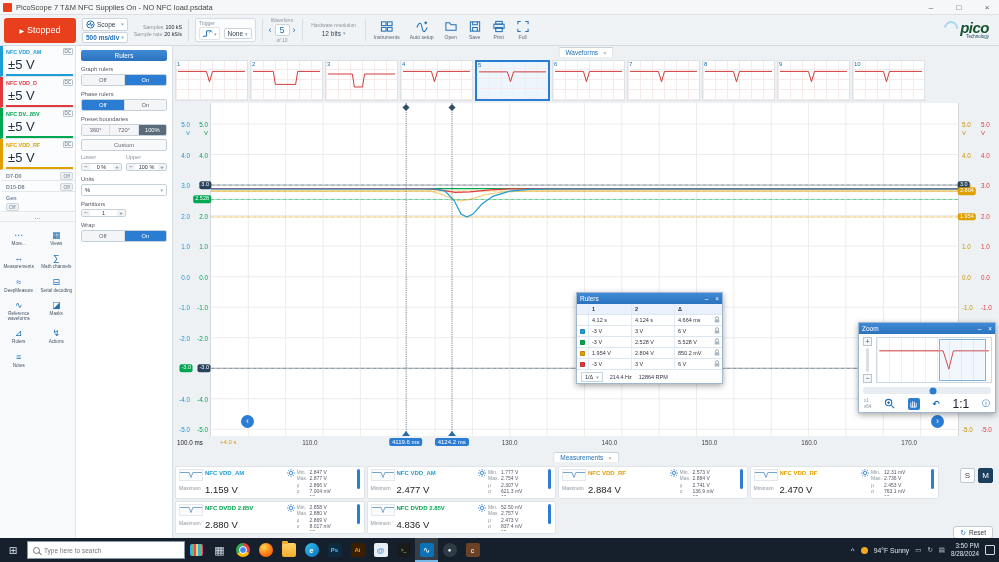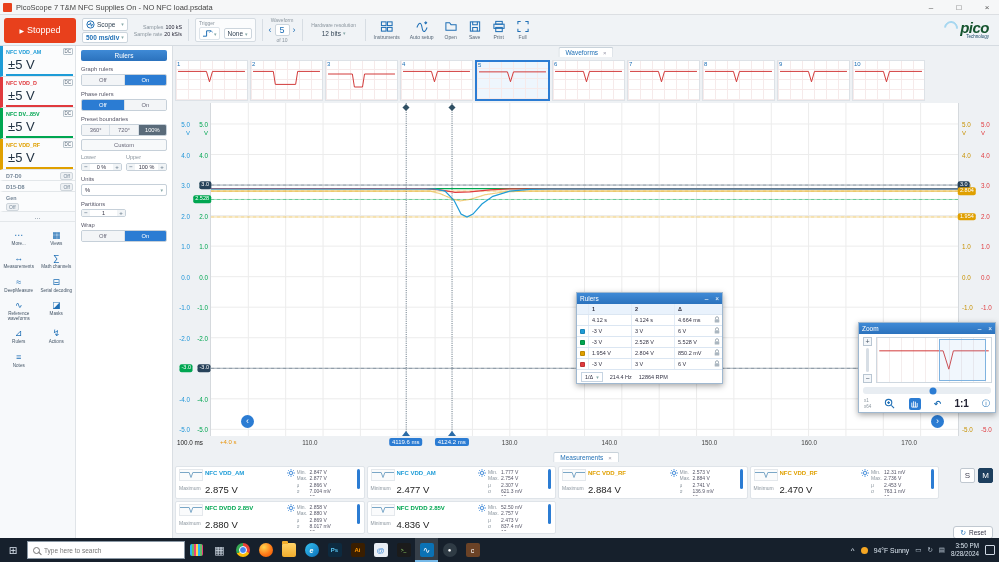--- a/index.html
+++ b/index.html
@@ -147,21 +147,21 @@
 .z-track{flex:1;width:3px;background:#d7dee5;border-radius:2px}
 .z-view{flex:1;position:relative;border:1px solid #cfd8e0;background:#fff;background-image:repeating-linear-gradient(90deg,#f4eded 0 1px,transparent 1px 12px)}
 .z-view svg{position:absolute;inset:0;width:100%;height:100%}
 .z-sel{position:absolute;top:1px;bottom:1px;left:54%;width:42%;border:1px solid #7fb3e0;background:rgba(160,200,240,.15)}
 .z-hs{height:7px;margin:1px 4px;position:relative;background:#e8edf2;border-radius:3px}
 .z-dot{position:absolute;left:55%;top:50%;width:7px;height:7px;border-radius:50%;background:#2b7cd3;transform:translate(-50%,-50%)}
 .z-foot{display:flex;align-items:center;justify-content:space-between;padding:2px 5px;height:17px}
 .z-x{font-size:4.5px;color:#8a959e;line-height:1.2}
 .z-hand{width:12px;height:12px;background:#2b7cd3;border-radius:2px;display:flex;align-items:center;justify-content:center}
 .z-undo{color:#1f6fb5;font-size:9px;font-weight:bold}
-.z-ratio{font-size:10px;font-weight:bold;color:#223}
+.z-ratio{font-size:12px;font-weight:normal;color:#223}
 .z-info{color:#1f6fb5;font-size:8px}
 
 .taskbar{position:absolute;left:0;right:0;bottom:0;height:24px;background:#16202c;display:flex;align-items:center;gap:5px;padding:0 4px;z-index:10}
 .tb-start{color:#dce6f0;font-size:10px;width:18px;text-align:center}
 .tb-search{display:flex;align-items:center;gap:4px;background:#fff;height:18px;width:158px;padding:0 5px;border:1px solid #8a98a5}
 .mag{width:7px;height:7px;border:1px solid #777;border-radius:50%;position:relative;flex:0 0 auto}
 .mag::after{content:"";position:absolute;width:4px;height:1px;background:#777;right:-3px;bottom:-1px;transform:rotate(45deg)}
 .tb-ph{font-size:6.5px;color:#777;white-space:nowrap}
 .ic-audio{width:13px;height:12px;background:repeating-linear-gradient(90deg,#29b6f6 0 2px,#66bb6a 2px 4px,#ec407a 4px 6px,#ffd54f 6px 8px);border-radius:2px}
 .tb-icons{display:flex;align-items:center}
@@ -695,21 +695,21 @@
           <div class="mcard">
             <div class="m-thumb"><svg viewBox="0 0 24 12" preserveAspectRatio="none">
                 <polyline points="0,3 10,3 12,9 14,3 24,3" fill="none" stroke="#7aa7c7" stroke-width="1" vector-effect="non-scaling-stroke"></polyline>
               </svg></div>
      <div class="m-head"><span class="m-ch" style="color:#1e9cd7">NFC VDD_AM</span></div>
      <span class="m-gear"><svg width="8" height="8" viewBox="0 0 10 10">
                 <circle cx="5" cy="5" r="2" fill="none" stroke="#2b7cd3"></circle>
                 <path d="M5 0v2M5 8v2M0 5h2M8 5h2M1.5 1.5l1.4 1.4M7.1 7.1l1.4 1.4M8.5 1.5L7.1 2.9M2.9 7.1L1.5 8.5" stroke="#2b7cd3" stroke-width="1"></path>
               </svg></span>
      <div class="m-type">Maximum</div>
-     <div class="m-value">2.875 V</div>
+     <div class="m-value">1.159 V</div>
      <div class="m-stats">
               <div class="m-stat">
                 <span class="sl">Min.</span>
                 <span class="sv">2.847 V</span>
               </div>
               <div class="m-stat">
                 <span class="sl">Max.</span>
                 <span class="sv">2.877 V</span>
               </div>
               <div class="m-stat">

